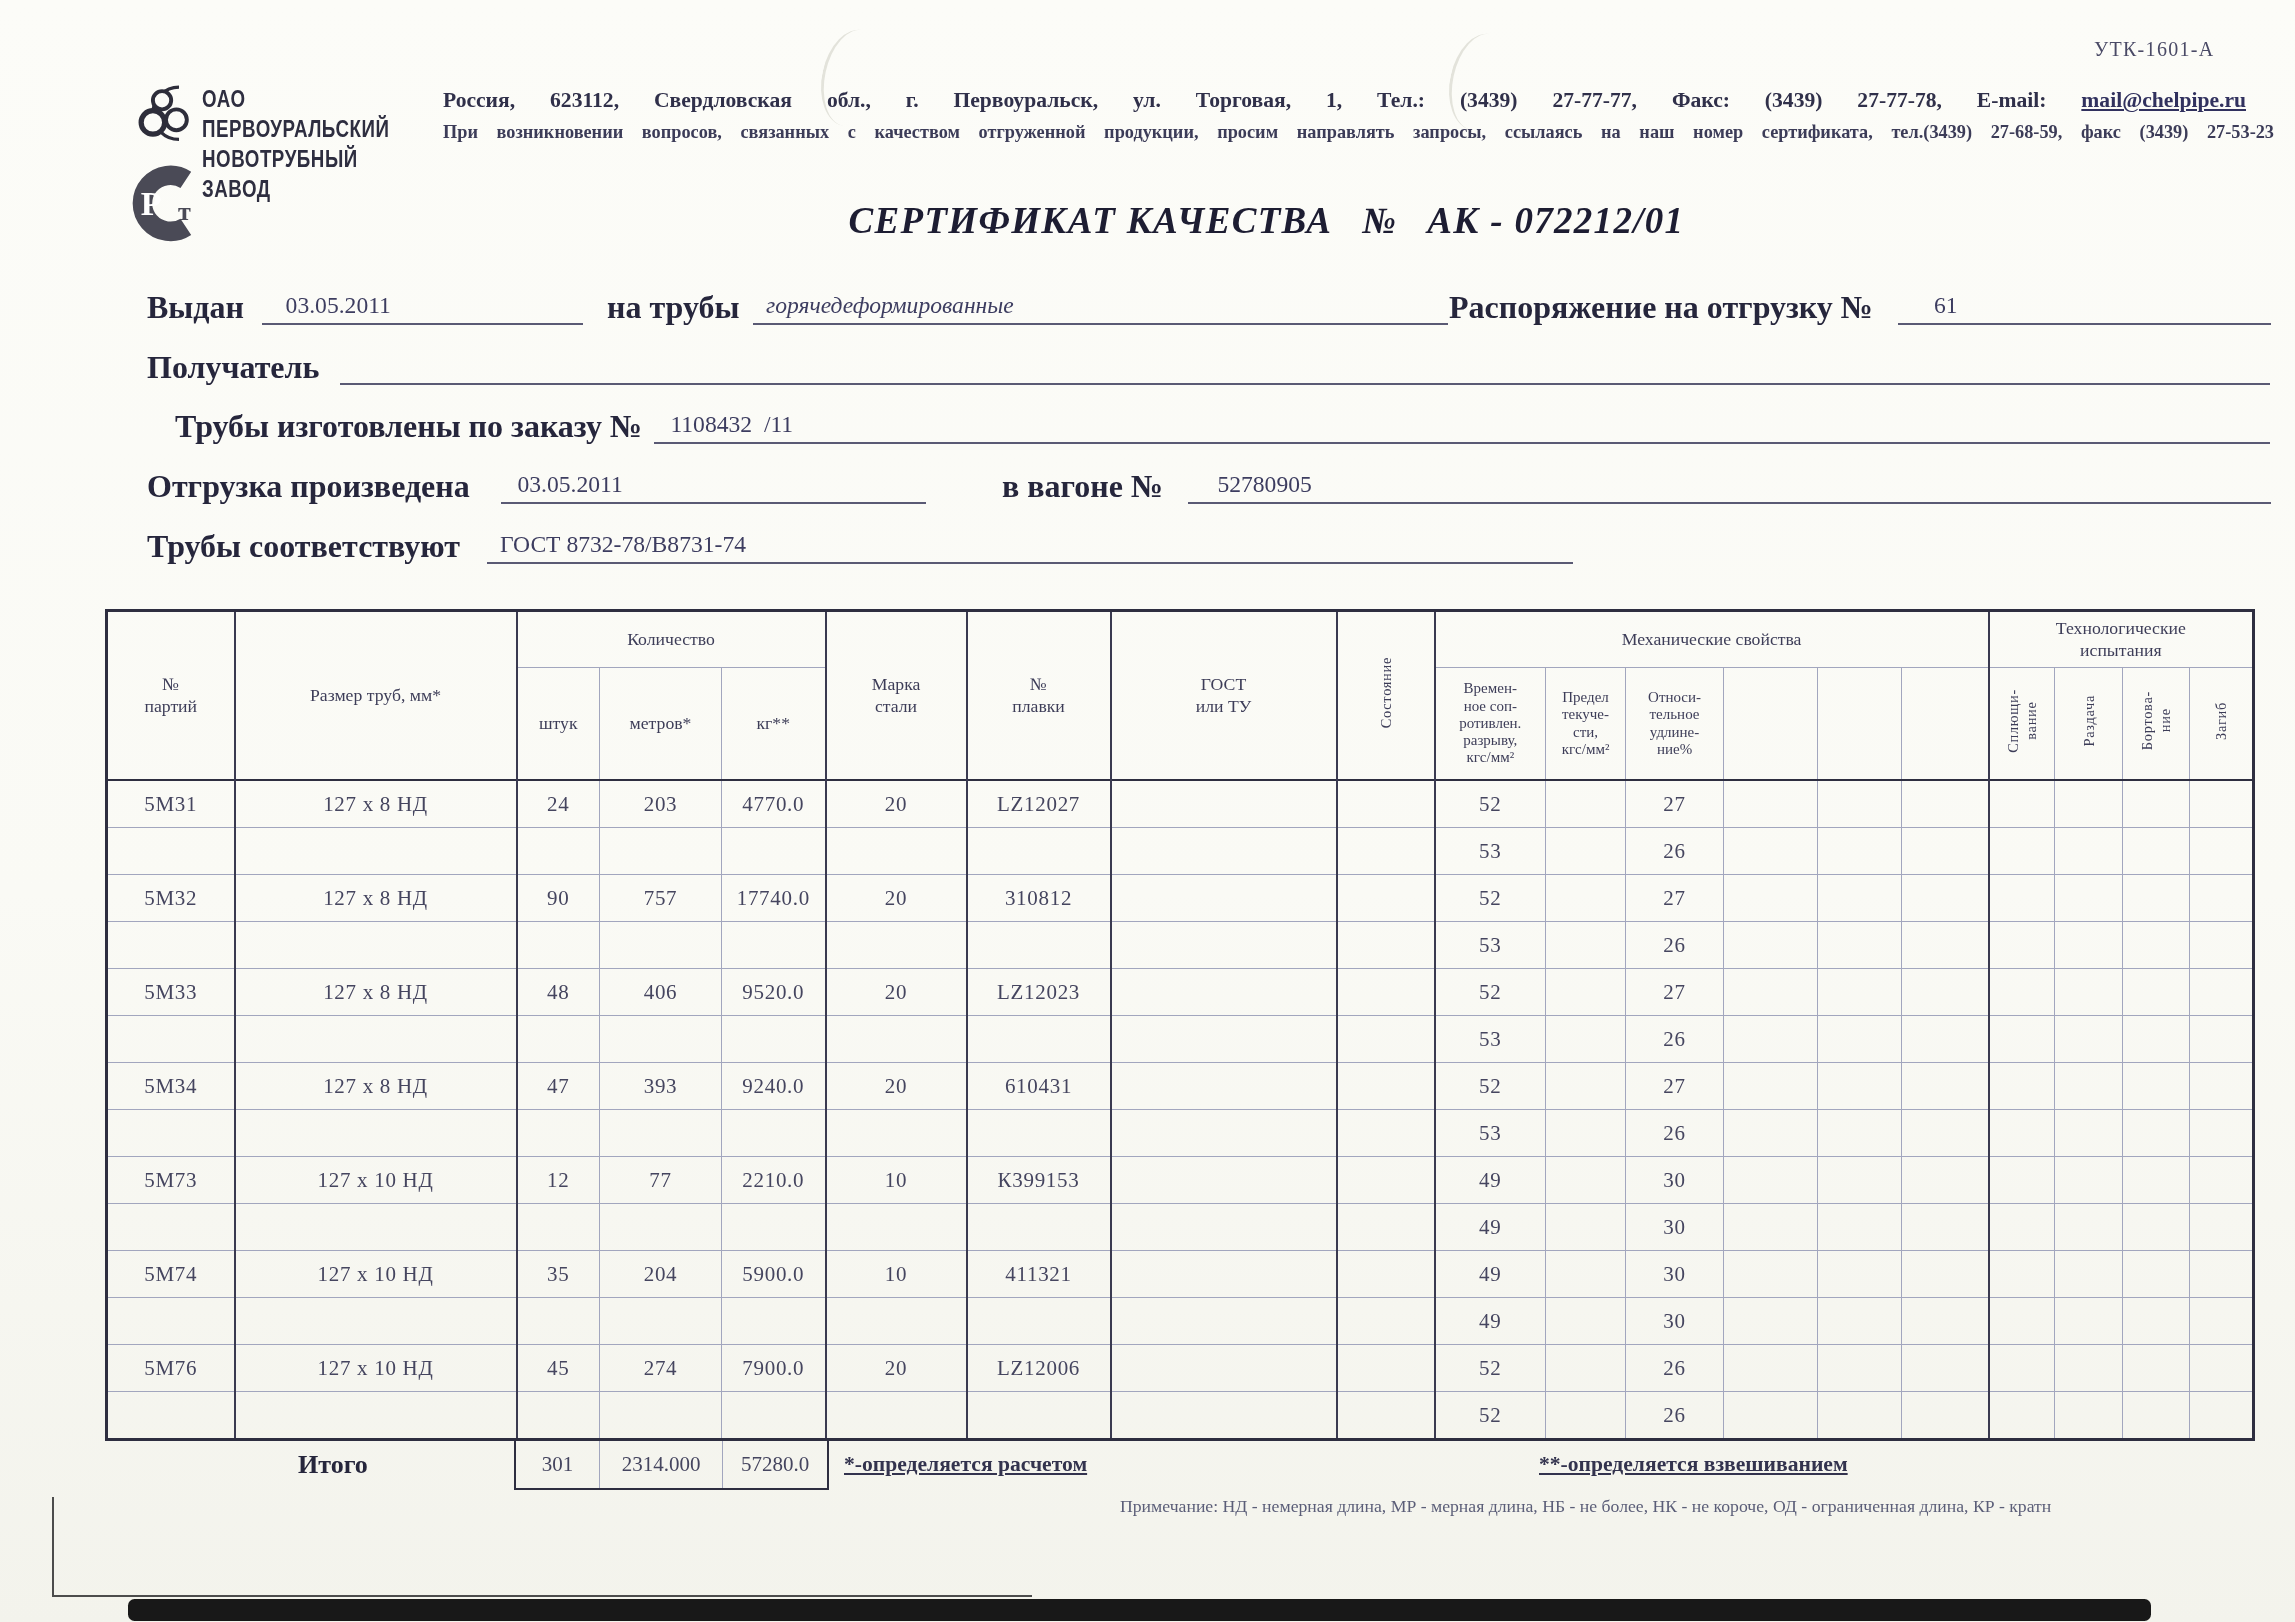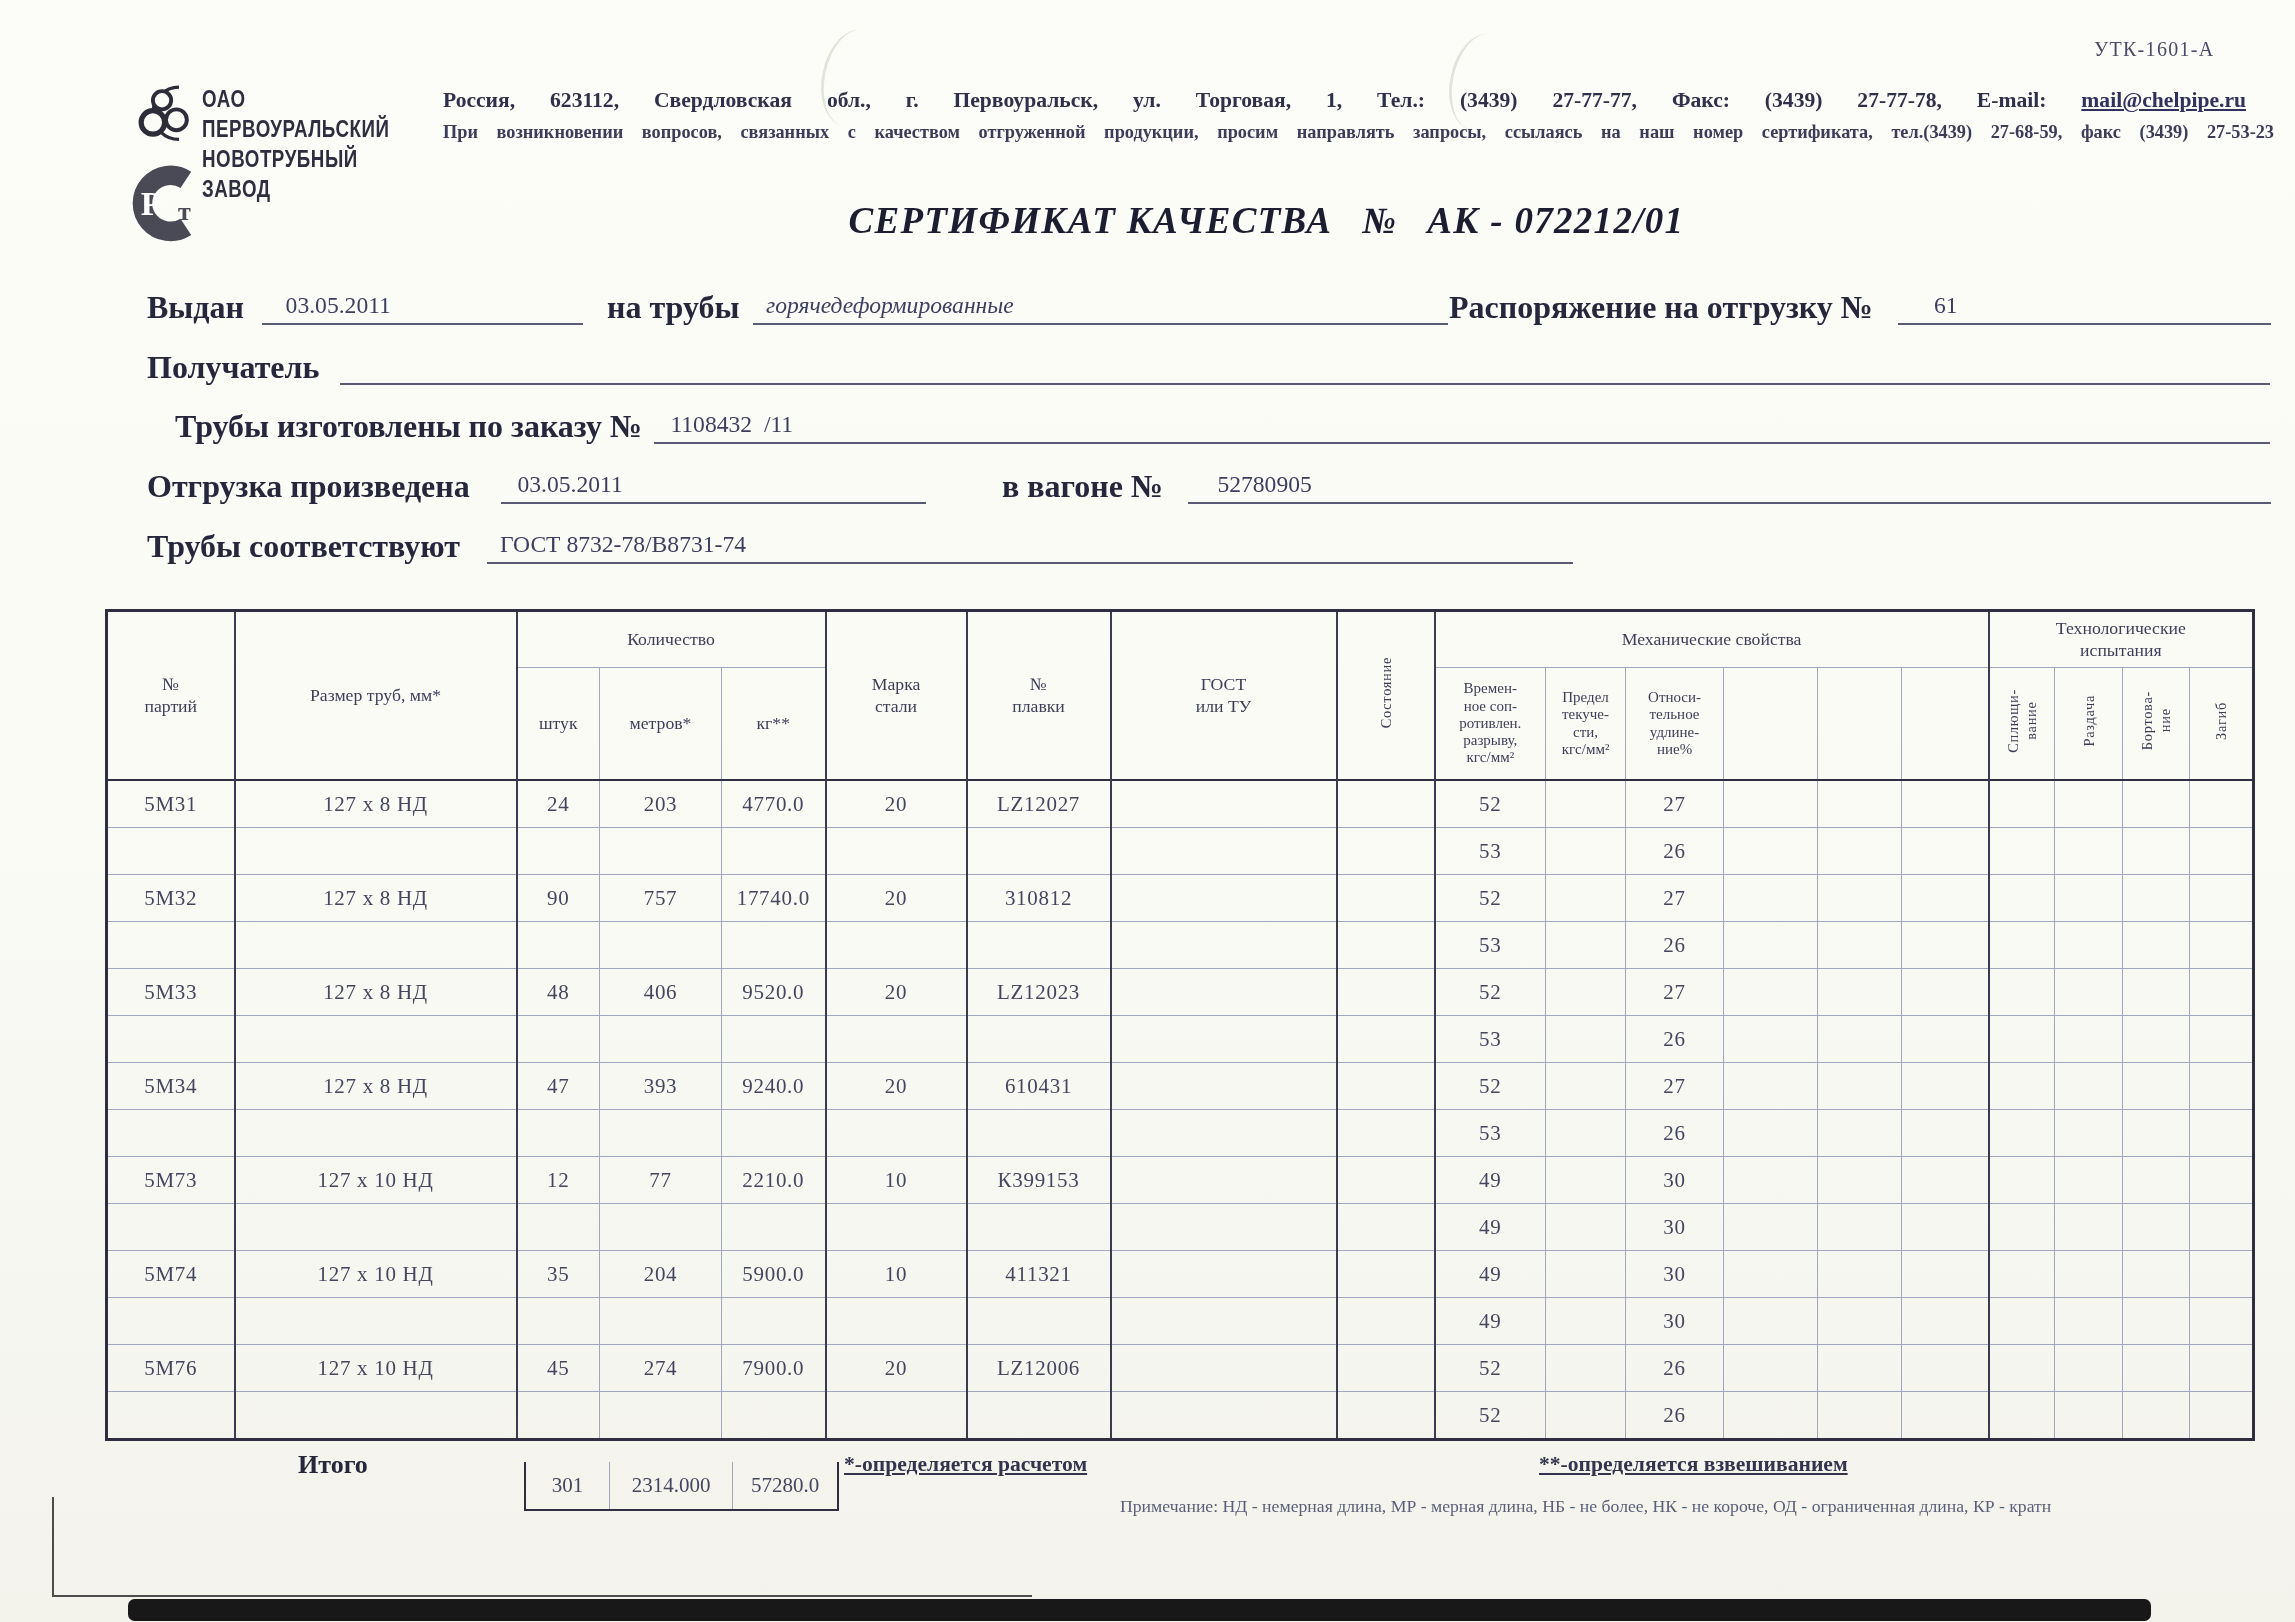--- a/index.html
+++ b/index.html
@@ -52,22 +52,22 @@
              vertical-align:middle; text-align:center; line-height:1.2; }
   .cert th.sh { font-size:15px; line-height:1.15; }
   .cert .vtext { display:inline-block; writing-mode:vertical-rl; transform:rotate(180deg);
                  white-space:pre-line; font-size:14.4px; line-height:1.25; letter-spacing:0.7px; color:#3d3d58; }
   .cert tbody td { height:46px; text-align:center; font-size:21px; color:#45455f; letter-spacing:0.7px; }
   .cert tbody tr.sep td { border-top:1.3px solid #6b6d88; }
 
   
   .totrow { position:relative; height:50px; }
   .totals-label { position:absolute; left:193px; top:9.2px; font-weight:bold; font-size:26px; color:#26263c; }
-  .totals-box { position:absolute; left:419px; top:0; display:flex; height:47px;
-                border:2px solid #2e2e40; border-top:none; background:transparent;margin-top:21px; }
+  .totals-box { position:absolute; left:409px; top:0; display:flex; height:47px;
+                border:2px solid #2e2e40; border-top:none; background:transparent; }
   .totals-box .tcell { display:flex; align-items:center; justify-content:center;
                        font-size:21px; color:#45455f; border-right:0.7px solid #a2a6be; }
   .totals-box .tcell:last-child { border-right:none; }
   .fn { position:absolute; top:10.5px; font-weight:bold; font-size:21.6px; color:#33334e; white-space:nowrap;text-decoration:underline; }
   .fn-calc  { left:739px; }
   .fn-weigh { left:1434px; }
   .noterow { position:relative; height:33px; }
   .note { position:absolute; left:1015px; top:5.2px; width:1152px; font-size:17.7px; color:#5b5e78; white-space:nowrap; overflow:hidden; }
 
   

